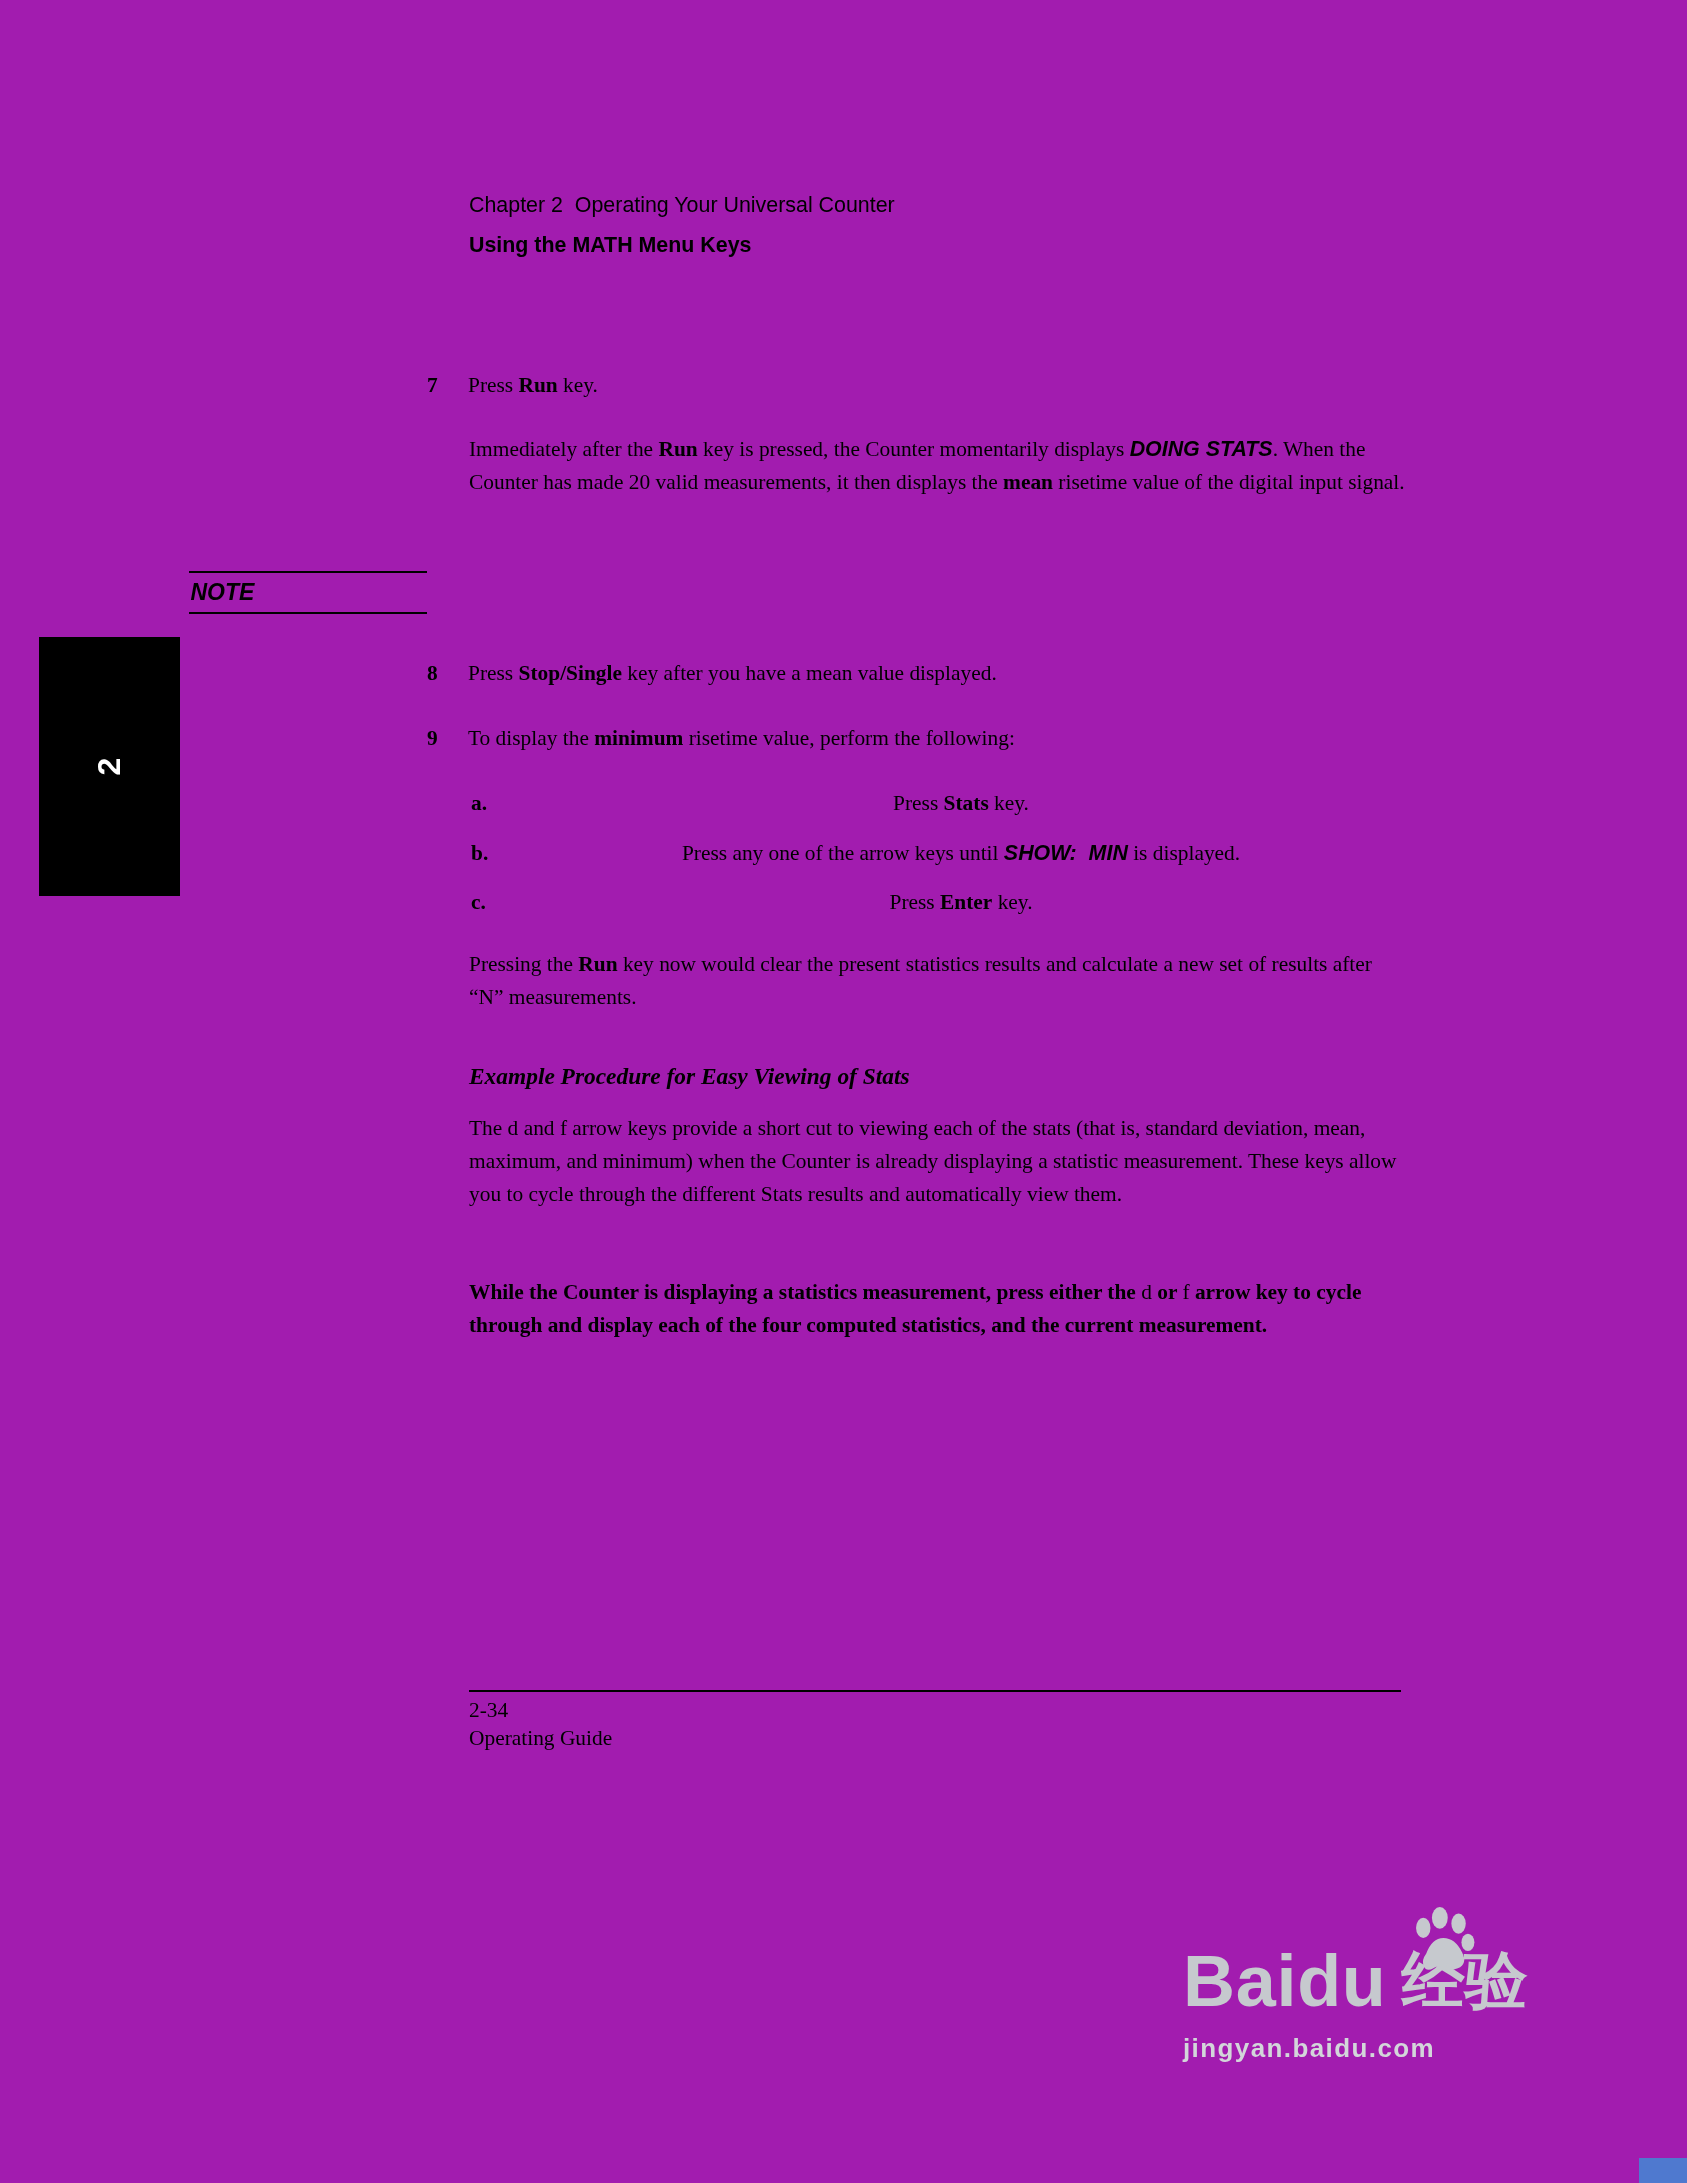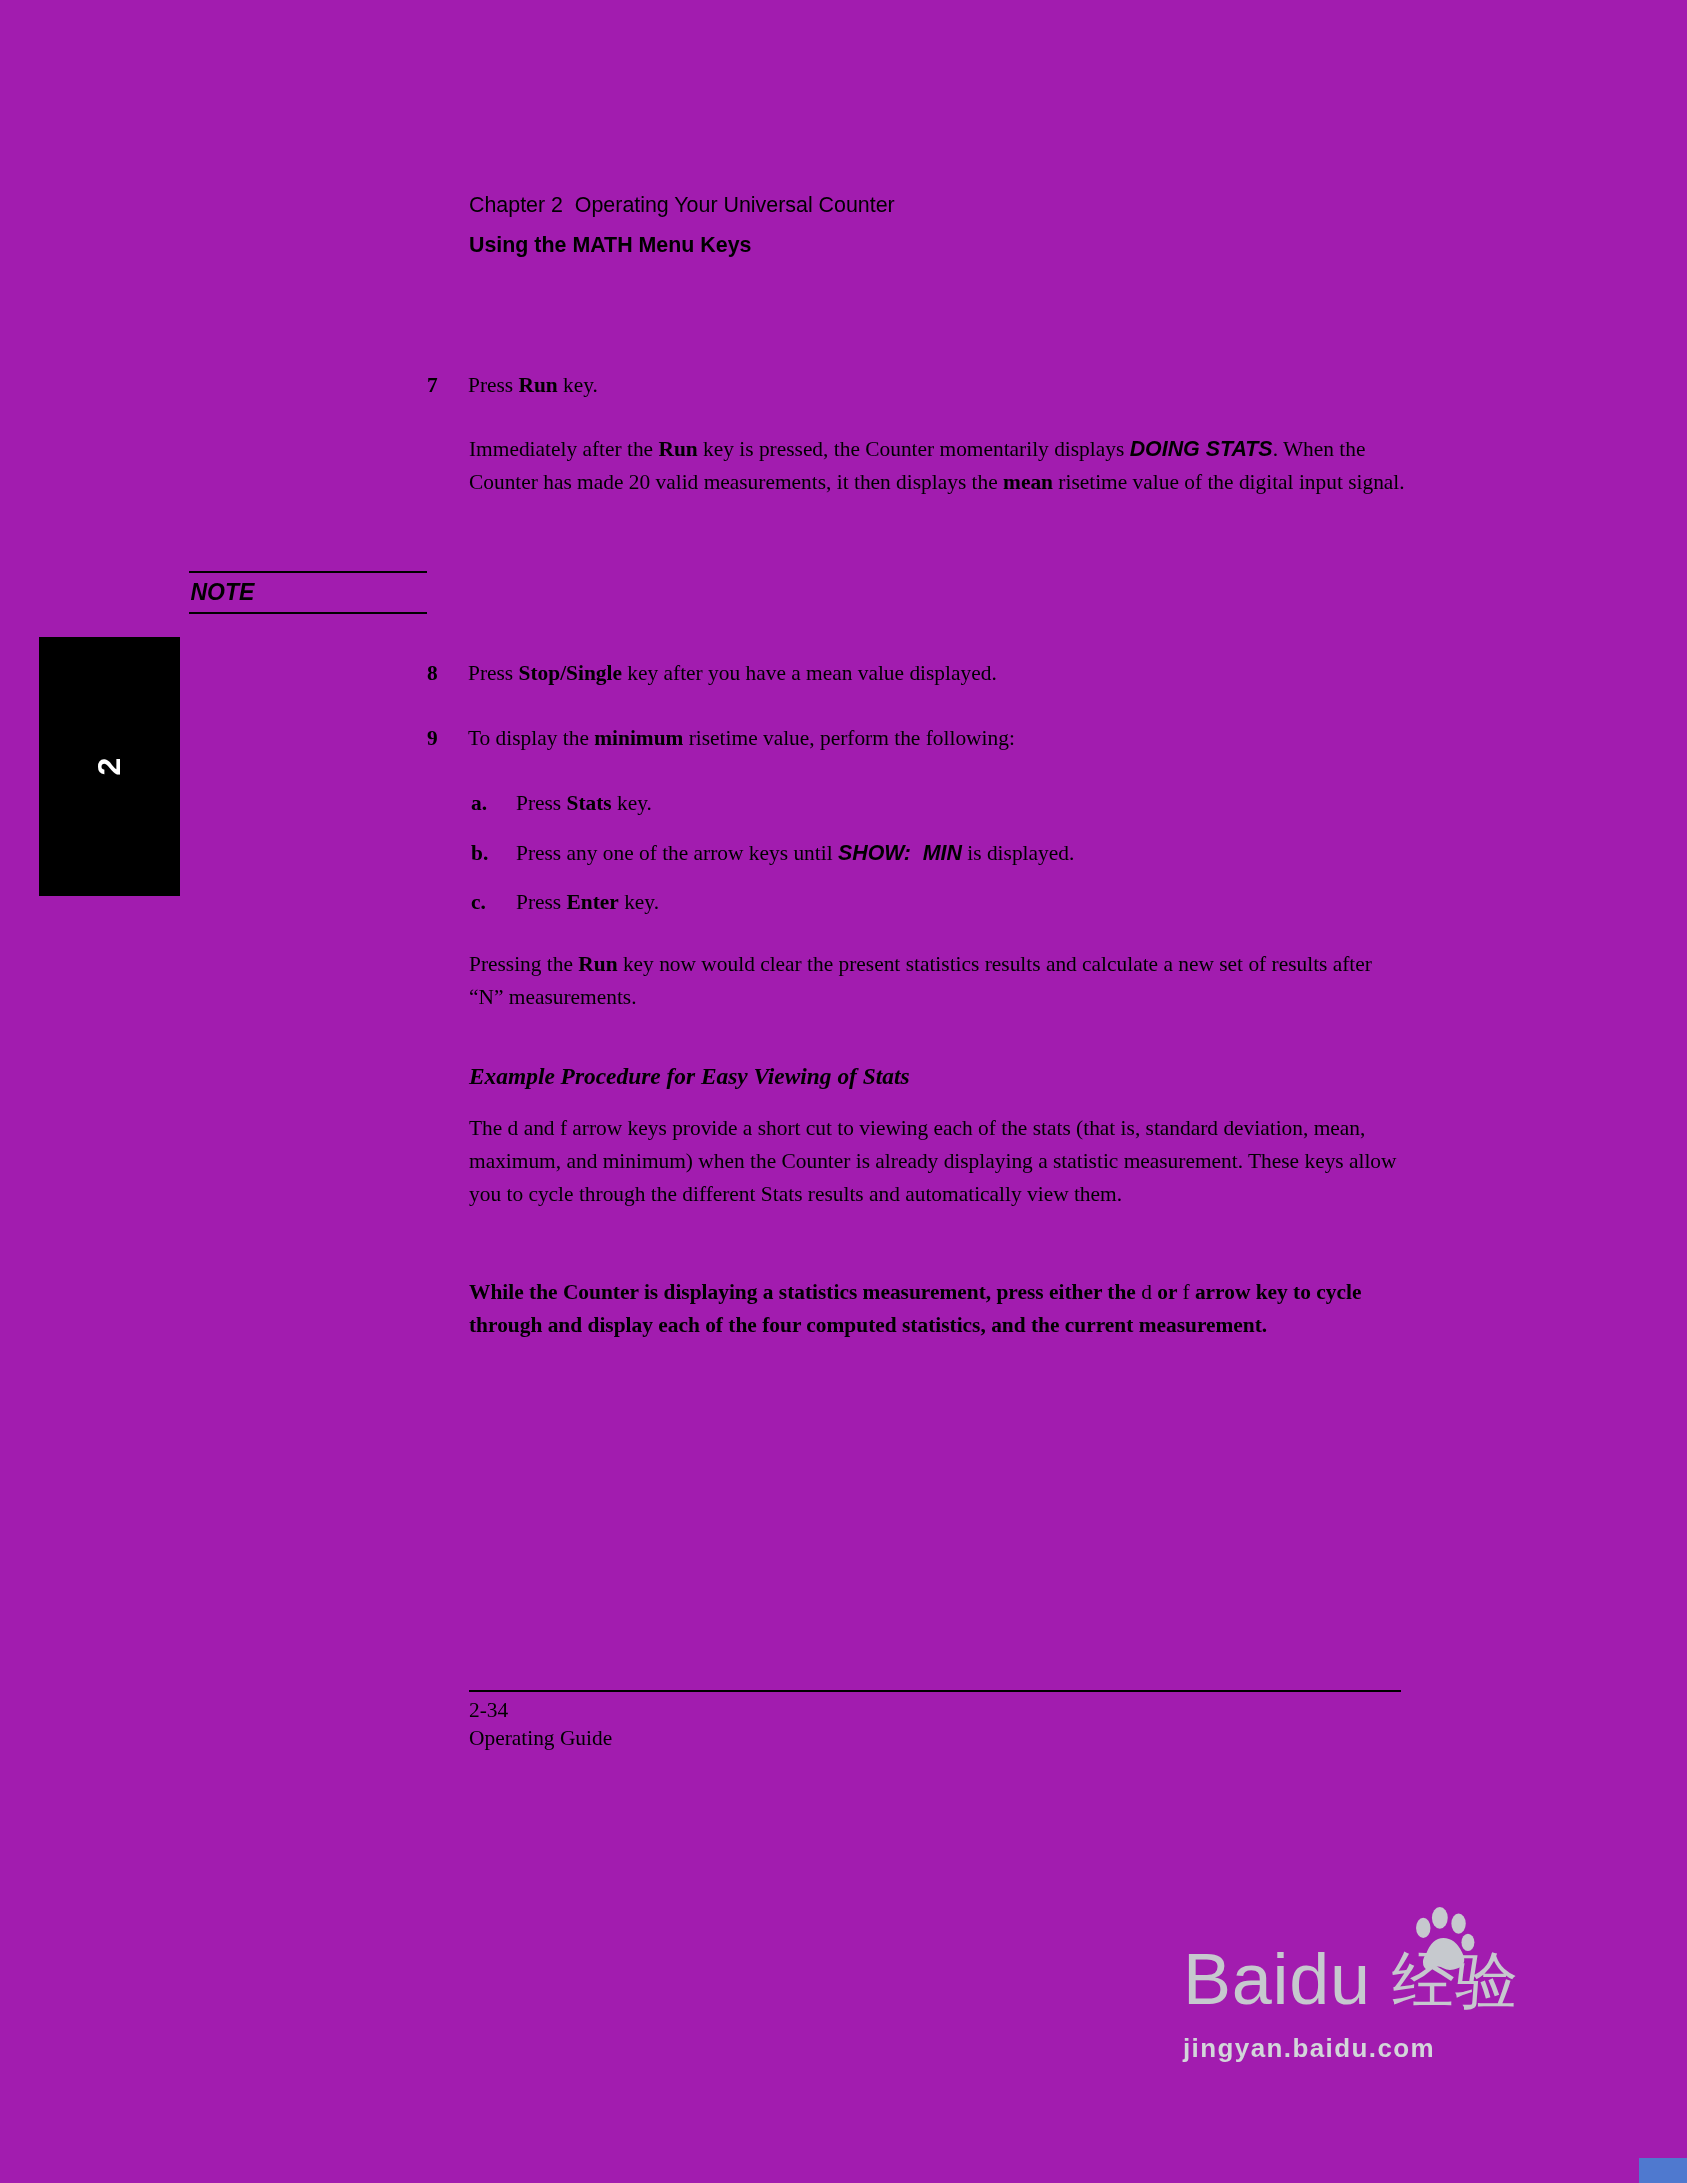--- a/index.html
+++ b/index.html
@@ -34,21 +34,21 @@
   .step .txt { flex:1; }
   .step7 { top:369px; }
   .step8 { top:657px; }
   .step9 { top:722px; }
 
   .para-doing { position:absolute; left:469px; top:433px; width:937px; }
 
   
   .sub { position:absolute; left:471px; width:935px; display:flex; }
   .sub .letter { width:45px; font-weight:bold; font-size:21.4px; line-height:33px; }
-  .sub .txt { flex:1; }
+  .sub .txt { flex:1;text-align:center; }
   .sub-a { top:787px; }
   .sub-b { top:837px; }
   .sub-c { top:886px; }
 
   
   .margin-label {
     position:absolute; left:189px; width:238px;
     border-top:2.1px solid #000; border-bottom:2.1px solid #000;
     font-family:"Liberation Sans", sans-serif; font-weight:bold; font-size:23px;
     padding:6.2px 0 5.5px 1.4px; line-height:27.6px;
@@ -87,22 +87,22 @@
     display:flex; justify-content:space-between;
     font-family:Liberation Serif, serif; font-size:21.4px; line-height:27.6px;flex-direction:column;
   }
 
   
   .watermark {
     position:absolute; left:1183px; top:1938px;
     color:#c6c9ce; font-family:"Liberation Sans", sans-serif;
   }
   .wm-logo {
-    position:relative; display:flex; align-items:flex-start; gap:21px;
-    font-weight:normal;
+    position:relative; display:flex; align-items:center; gap:15px;
+    font-weight:bold;
   }
   .wm-bai { font-size:72px; letter-spacing:0.7px; }
   .wm-cn  { font-size:63px; }
   .paw { position:absolute; left:219px; top:-36px; width:80px; height:72px; }
   .wm-url {
     font-size:26px; color:#d3d6da; margin-top:9px; letter-spacing:1.4px; font-weight:bold;
   }
 
   .corner-badge {
     position:absolute; right:0; bottom:0; width:48px; height:25px;

